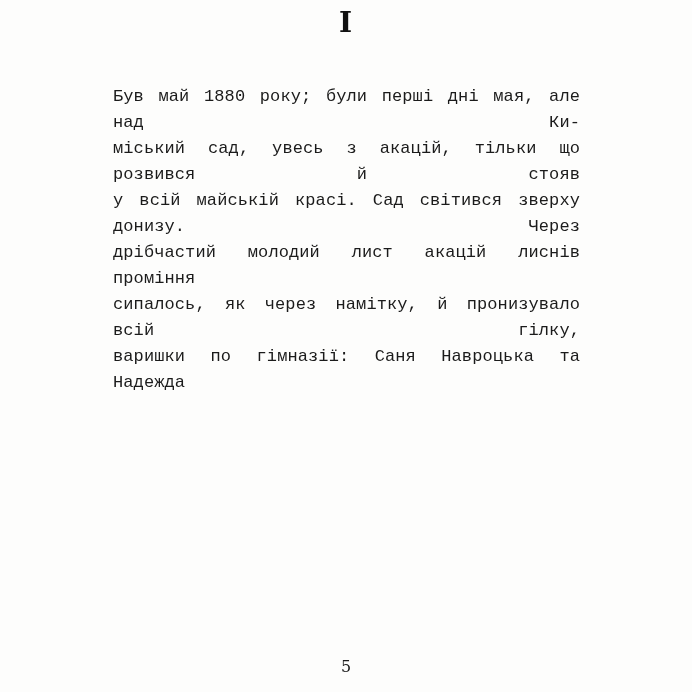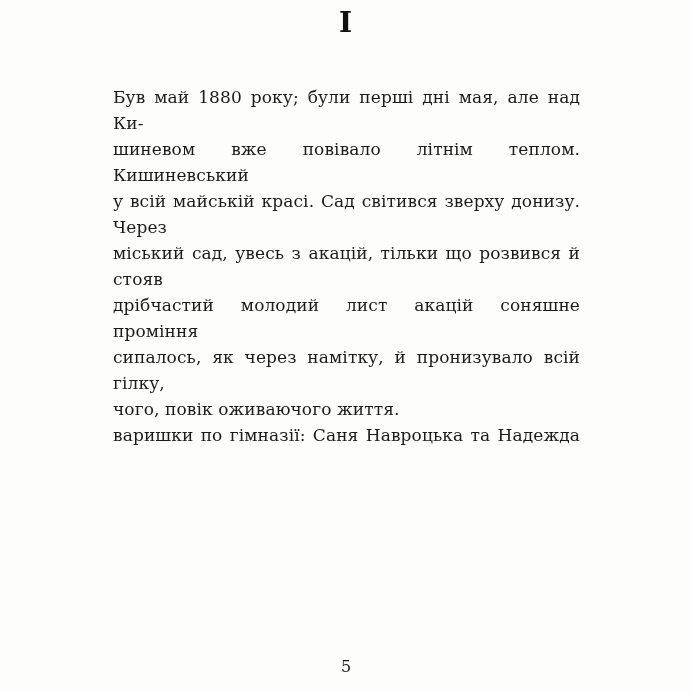--- a/index.html
+++ b/index.html
@@ -35,20 +35,21 @@
     letter-spacing: 0.1px;
   }
   .paragraph {
     margin: 0;
   }
   .line {
     text-align: justify;
     text-align-last: justify;
     -moz-text-align-last: justify;
     white-space: normal;
+    font-family: Liberation Mono, monospace;
   }
   .line.last-flush-left {
     text-align-last: left;
     -moz-text-align-last: left;
   }
   .line.first-indent {
     padding-left: 30px;
   }
   .page-number {
     position: absolute;
@@ -62,26 +63,24 @@
 </style>
 </head>
 <body>
 
 <div class="book-page">
   <h1 class="chapter-heading">I</h1>
 
   <div class="body-text">
       <div class="paragraph">
         <div class="line">Був май 1880 року; були перші дні мая, але над Ки-</div>
-        <div class="line">шиневом вже повівало літнім теплом. Кишиневський</div>
+        <div class="line">міський сад, увесь з акацій, тільки що розвився й стояв</div>
         <div class="line">у всій майській красі. Сад світився зверху донизу. Через</div>
-        <div class="line">міський сад, увесь з акацій, тільки що розвився й стояв</div>
-        <div class="line">дрібчастий молодий лист акацій соняшне проміння</div>
+        <div class="line">дрібчастий молодий лист акацій лиснів проміння</div>
         <div class="line">сипалось, як через намітку, й пронизувало всій гілку,</div>
-        <div class="line last-flush-left">чого, повік оживаючого життя.</div>
       </div>
       <div class="paragraph">
         <div class="line">варишки по гімназії: Саня Навроцька та Надежда</div>
       </div>
     </div>
 
   <div class="page-number">5</div>
 </div>
 
 </body></html>

